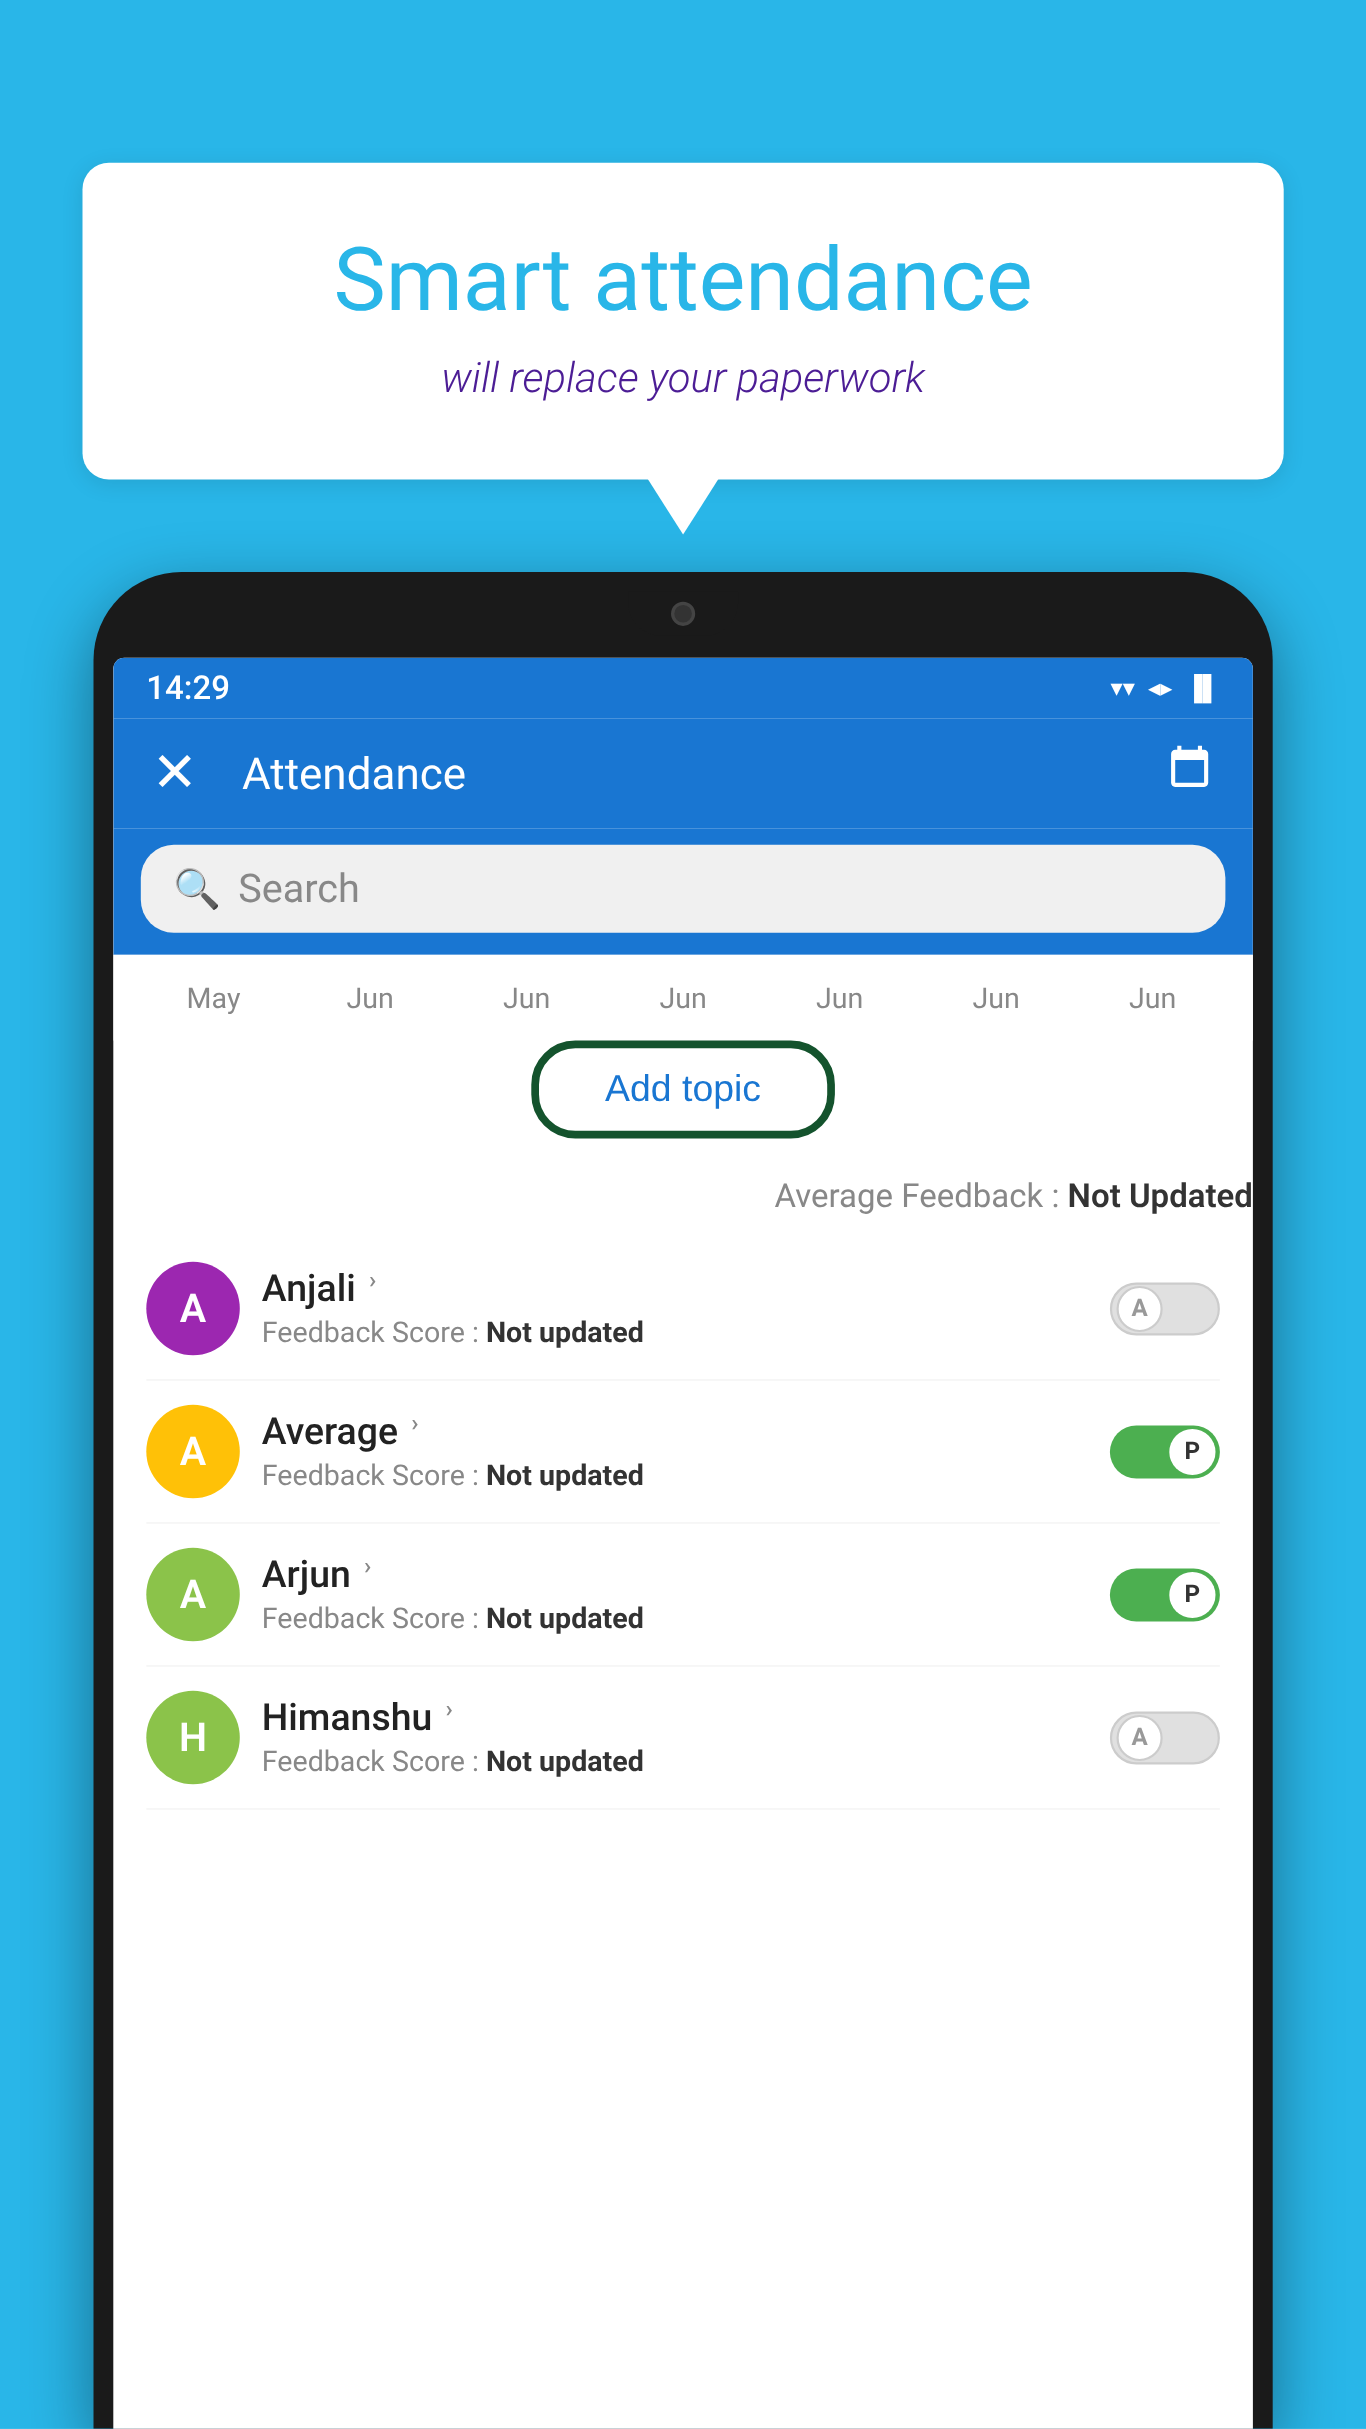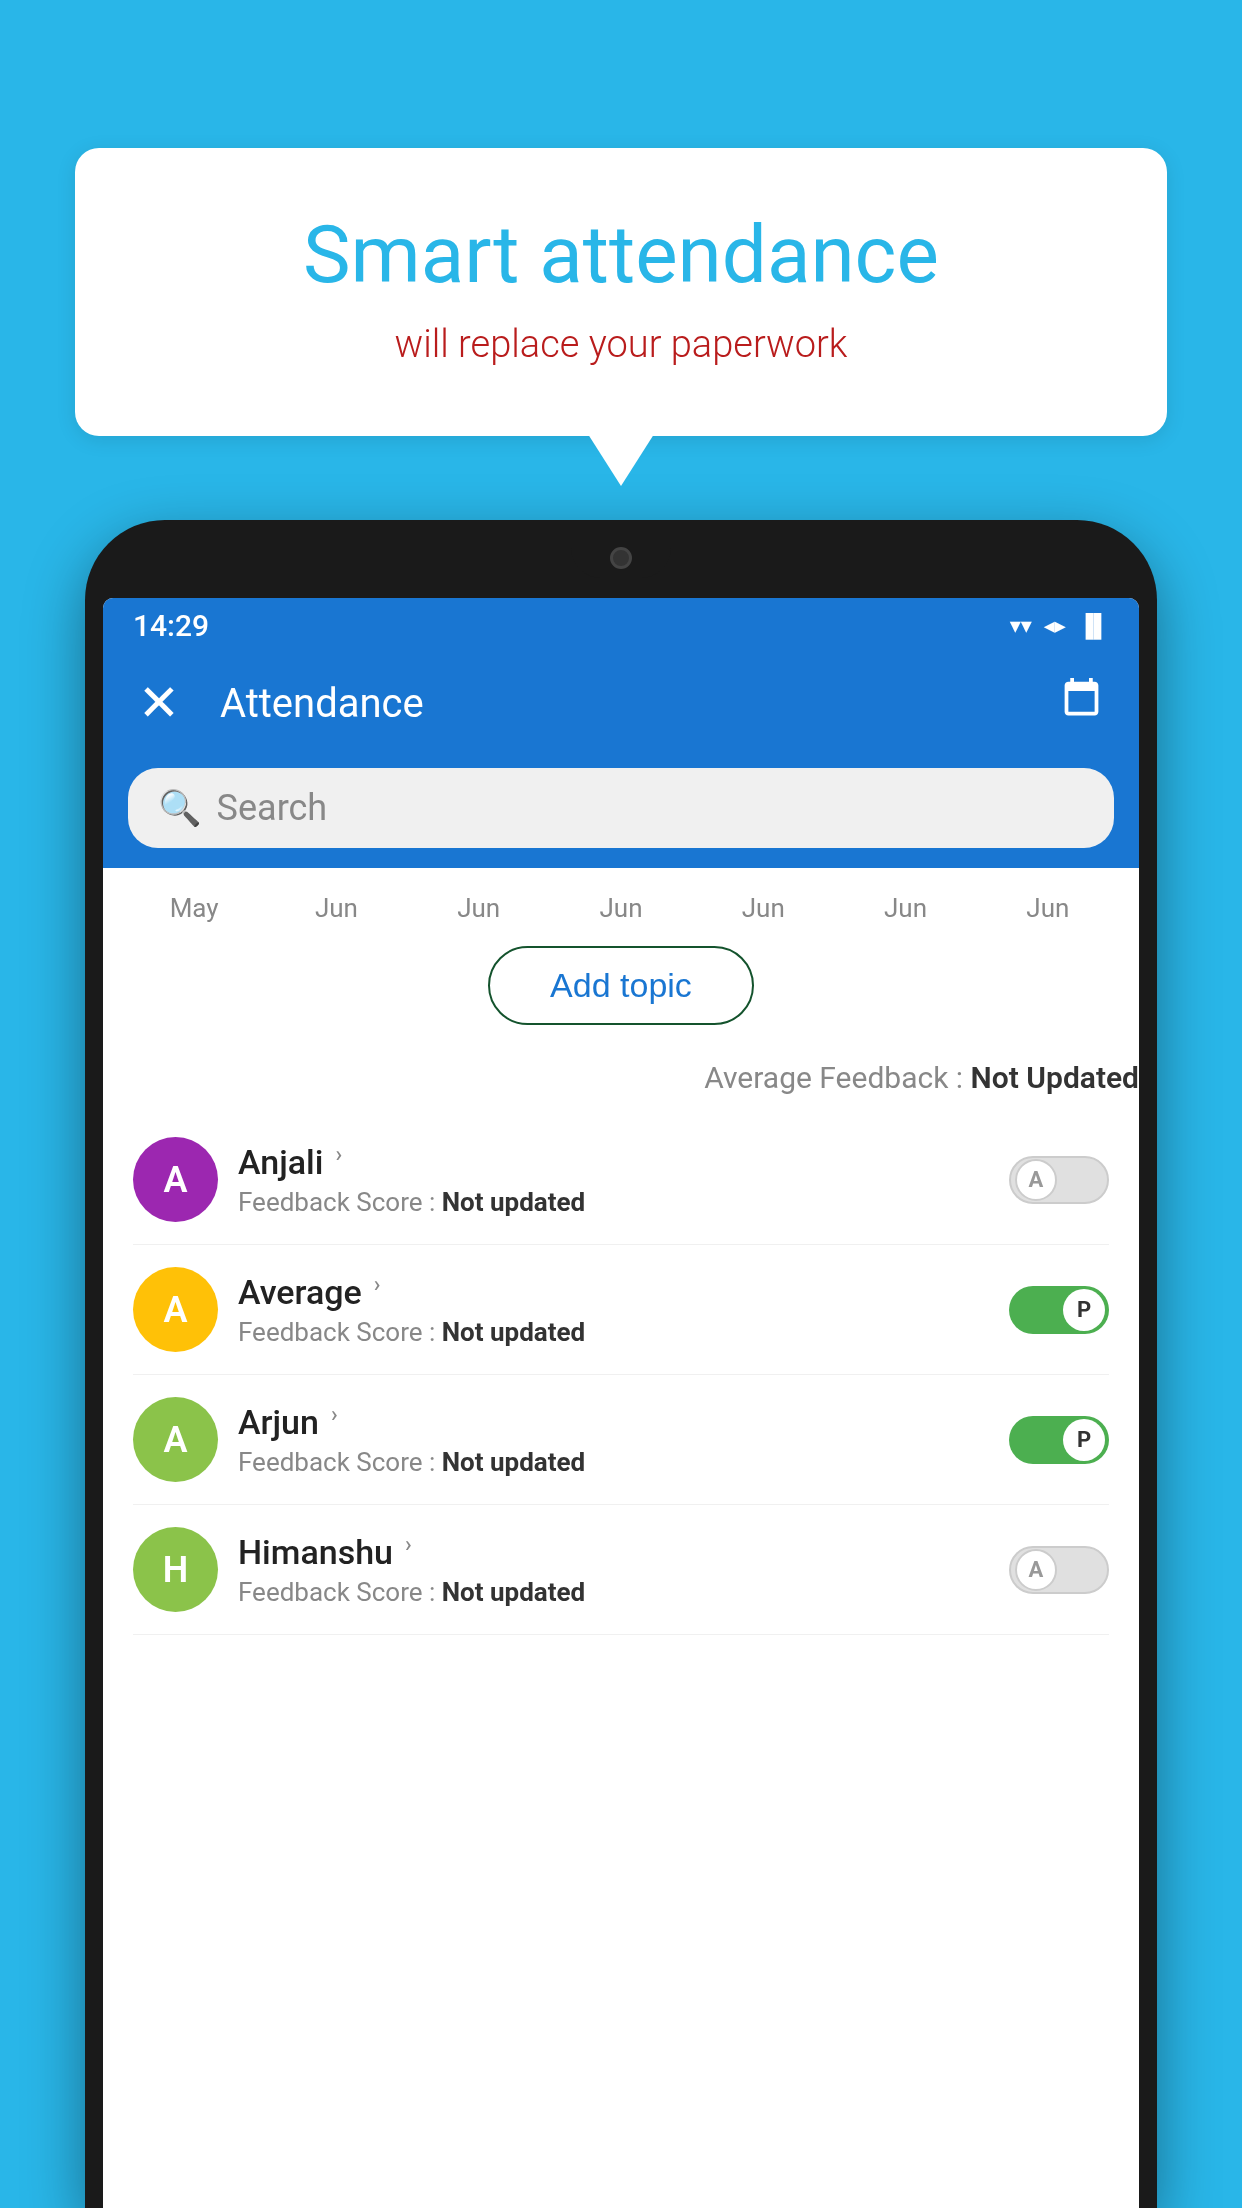--- a/index.html
+++ b/index.html
@@ -45,22 +45,23 @@
 
     .bubble-title {
       font-size: 80px;
       color: #29B6E8;
       font-weight: 400;
       margin-bottom: 20px;
     }
 
     .bubble-subtitle {
       font-size: 38px;
-      color: #b91c1c;
+      color: #4c1d95;
       font-weight: 300;
+      font-style: italic;
     }
 
     
     .phone-frame {
       position: absolute;
       top: 520px;
       left: 85px;
       right: 85px;
       bottom: 0;
       background: #1a1a1a;
@@ -241,21 +242,21 @@
       padding: 20px 0 15px;
       font-size: 32px;
       color: #333;
       font-weight: 500;
     }
 
     
     .add-topic-btn {
       display: block;
       margin: 0 auto 20px;
-      border: 2px solid #14532d;
+      border: 7px solid #14532d;
       border-radius: 40px;
       padding: 18px 60px;
       color: #1976D2;
       font-size: 34px;
       background: white;
       cursor: pointer;
       width: fit-content;
     }
 
     

